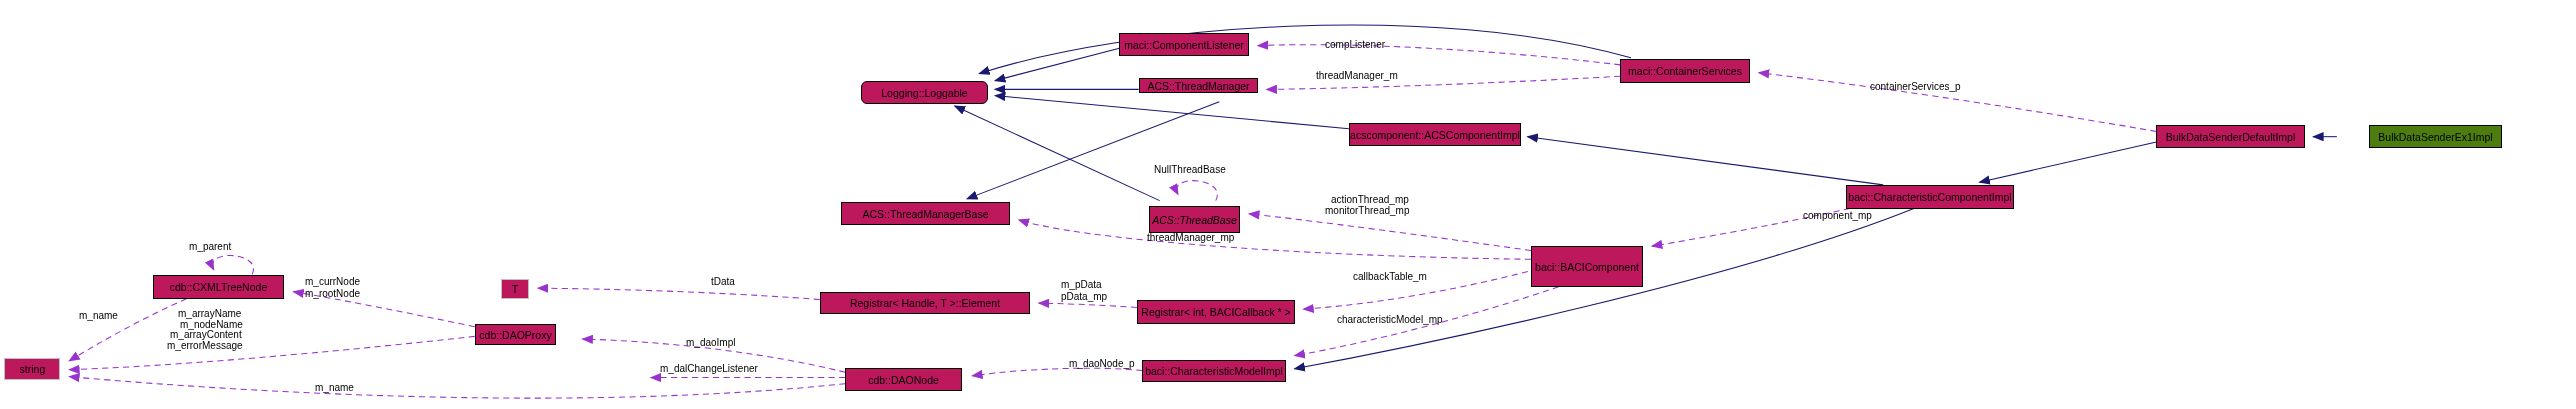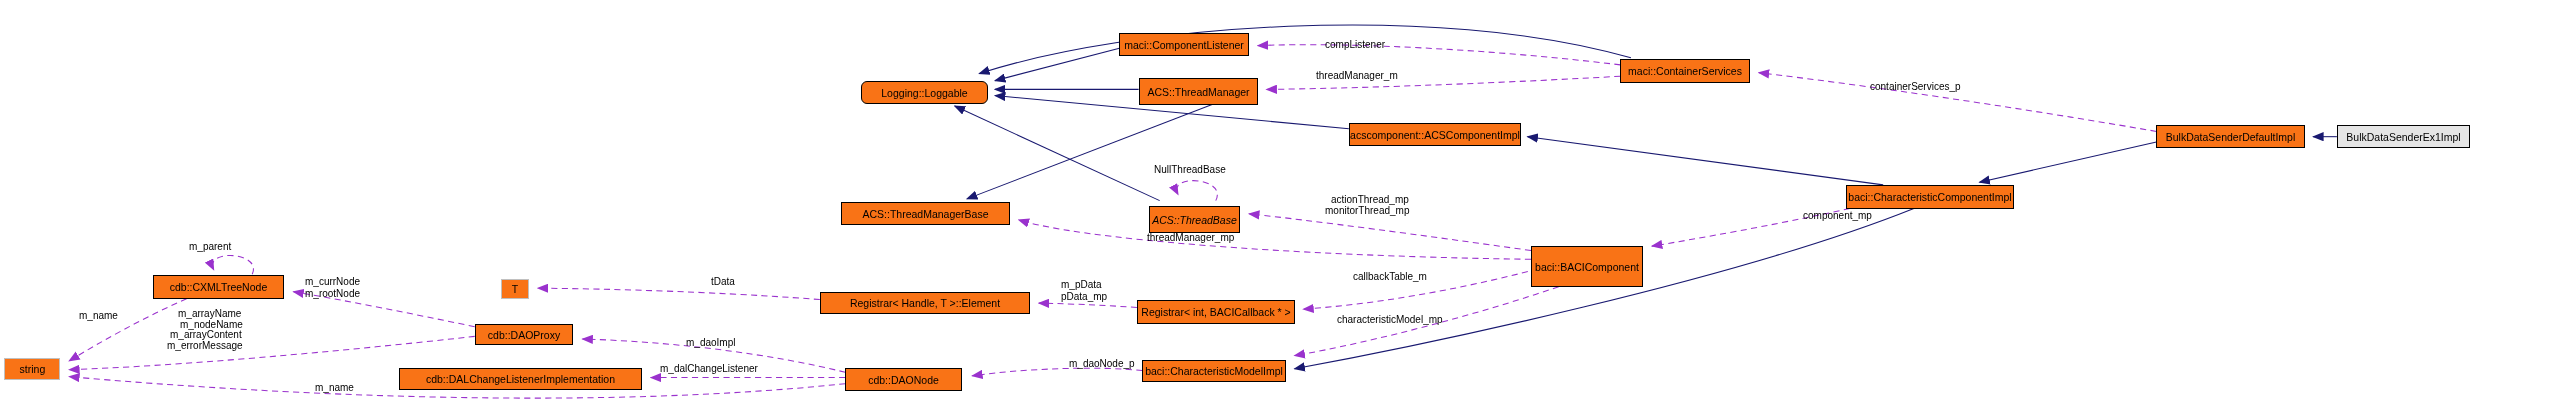--- a/index.html
+++ b/index.html
@@ -1,23 +1,23 @@
 <!DOCTYPE html>
 <html style="font-size:14px"><head>
 <meta charset="utf-8">
 <style>
   html,body{margin:0;padding:0;background:#fff;}
   .canvas{position:relative;width:2576px;height:410px;background:#ffffff;
           font-family:"Liberation Sans",sans-serif;overflow:hidden;}
   svg.edges{position:absolute;left:0;top:0;width:2576px;height:410px;}
-  .node{position:absolute;background:#f97316;border:0.9px solid #000000;
+  .node{position:absolute;background:#be185d;border:0.9px solid #000000;
         font-size:10.5px;color:#000;display:flex;align-items:center;justify-content:center;
         white-space:nowrap;box-sizing:border-box;z-index:2;}
   .node.ext{border-color:#c0c0c0;}
-  .node.hl{background:#e5e5e5;}
+  .node.hl{background:#4d7c0f;margin-left:32px;}
   .elabel{position:absolute;font-size:10px;color:#000;white-space:nowrap;z-index:3;}
   .edge-solid{stroke:#191970;stroke-width:1.2;fill:none;}
   .edge-dashed{stroke:#9a32cd;stroke-width:1.2;fill:none;stroke-dasharray:7,5;}
 </style>
 </head>
 <body>
 
 <div class="canvas">
 
   <svg class="edges" viewBox="0 0 2941 468" xmlns="http://www.w3.org/2000/svg">
@@ -57,36 +57,35 @@
     <path class="edge-dashed" d="M213,341 C165,362 115,390 79,412" marker-end="url(#arr-purp)"></path>
     <path class="edge-dashed" d="M542,384 C380,402 200,418 79,422" marker-end="url(#arr-purp)"></path>
     <path class="edge-dashed" d="M965,438 C680,468 330,452 79,430" marker-end="url(#arr-purp)"></path>
     <path class="edge-dashed" d="M965,425 C880,404 770,390 665,387" marker-end="url(#arr-purp)"></path>
     <path class="edge-dashed" d="M965,431 L743,431" marker-end="url(#arr-purp)"></path>
     <path class="edge-dashed" d="M1304,423 C1255,418 1175,420 1110,429" marker-end="url(#arr-purp)"></path>
   </svg>
 
   <div class="node" style="left:861px;top:81px;width:127px;height:23px;border-radius:6px;">Logging::Loggable</div>
   <div class="node" style="left:1119px;top:33px;width:130px;height:23px;">maci::ComponentListener</div>
-  <div class="node" style="left:1139px;top:78px;width:119px;height:27px;text-align:center;">ACS::ThreadManager</div>
+  <div class="node" style="left:1139px;top:78px;width:119px;height:15px;text-align:center;">ACS::ThreadManager</div>
   <div class="node" style="left:1620px;top:59px;width:130px;height:24px;">maci::ContainerServices</div>
   <div class="node" style="left:1349px;top:123px;width:172px;height:23px;">acscomponent::ACSComponentImpl</div>
   <div class="node" style="left:2156px;top:125px;width:149px;height:23px;">BulkDataSenderDefaultImpl</div>
   <div class="node hl" style="left:2337px;top:125px;width:133px;height:23px;">BulkDataSenderEx1Impl</div>
   <div class="node" style="left:1149px;top:206px;width:91px;height:27px;font-style:italic;">ACS::ThreadBase</div>
   <div class="node" style="left:841px;top:202px;width:169px;height:23px;">ACS::ThreadManagerBase</div>
   <div class="node" style="left:1846px;top:185px;width:168px;height:24px;">baci::CharacteristicComponentImpl</div>
   <div class="node" style="left:1531px;top:246px;width:112px;height:41px;">baci::BACIComponent</div>
   <div class="node" style="left:153px;top:275px;width:131px;height:24px;">cdb::CXMLTreeNode</div>
   <div class="node ext" style="left:501px;top:279px;width:28px;height:20px;">T</div>
   <div class="node" style="left:820px;top:292px;width:210px;height:22px;">Registrar&lt; Handle, T &gt;::Element</div>
   <div class="node" style="left:1137px;top:300px;width:158px;height:24px;">Registrar&lt; int, BACICallback * &gt;</div>
-  <div class="node" style="left:475px;top:324px;width:98px;height:21px;">cdb::DAOProxy</div>
+  <div class="node" style="left:475px;top:324px;width:81px;height:21px;">cdb::DAOProxy</div>
   <div class="node ext" style="left:4.4px;top:358px;width:56px;height:22px;">string</div>
-  <div class="node" style="left:399px;top:368px;width:243px;height:22px;">cdb::DALChangeListenerImplementation</div>
   <div class="node" style="left:845px;top:368px;width:117px;height:23px;">cdb::DAONode</div>
   <div class="node" style="left:1142px;top:360px;width:144px;height:22px;">baci::CharacteristicModelImpl</div>
 
   <div class="elabel" style="left:1325px;top:39px;">compListener</div>
   <div class="elabel" style="left:1316px;top:70px;">threadManager_m</div>
   <div class="elabel" style="left:1870px;top:81px;">containerServices_p</div>
   <div class="elabel" style="left:1154px;top:164px;">NullThreadBase</div>
   <div class="elabel" style="left:1331px;top:194px;">actionThread_mp</div>
   <div class="elabel" style="left:1325px;top:205px;text-align:right;">monitorThread_mp</div>
   <div class="elabel" style="left:1147px;top:232px;">threadManager_mp</div>

